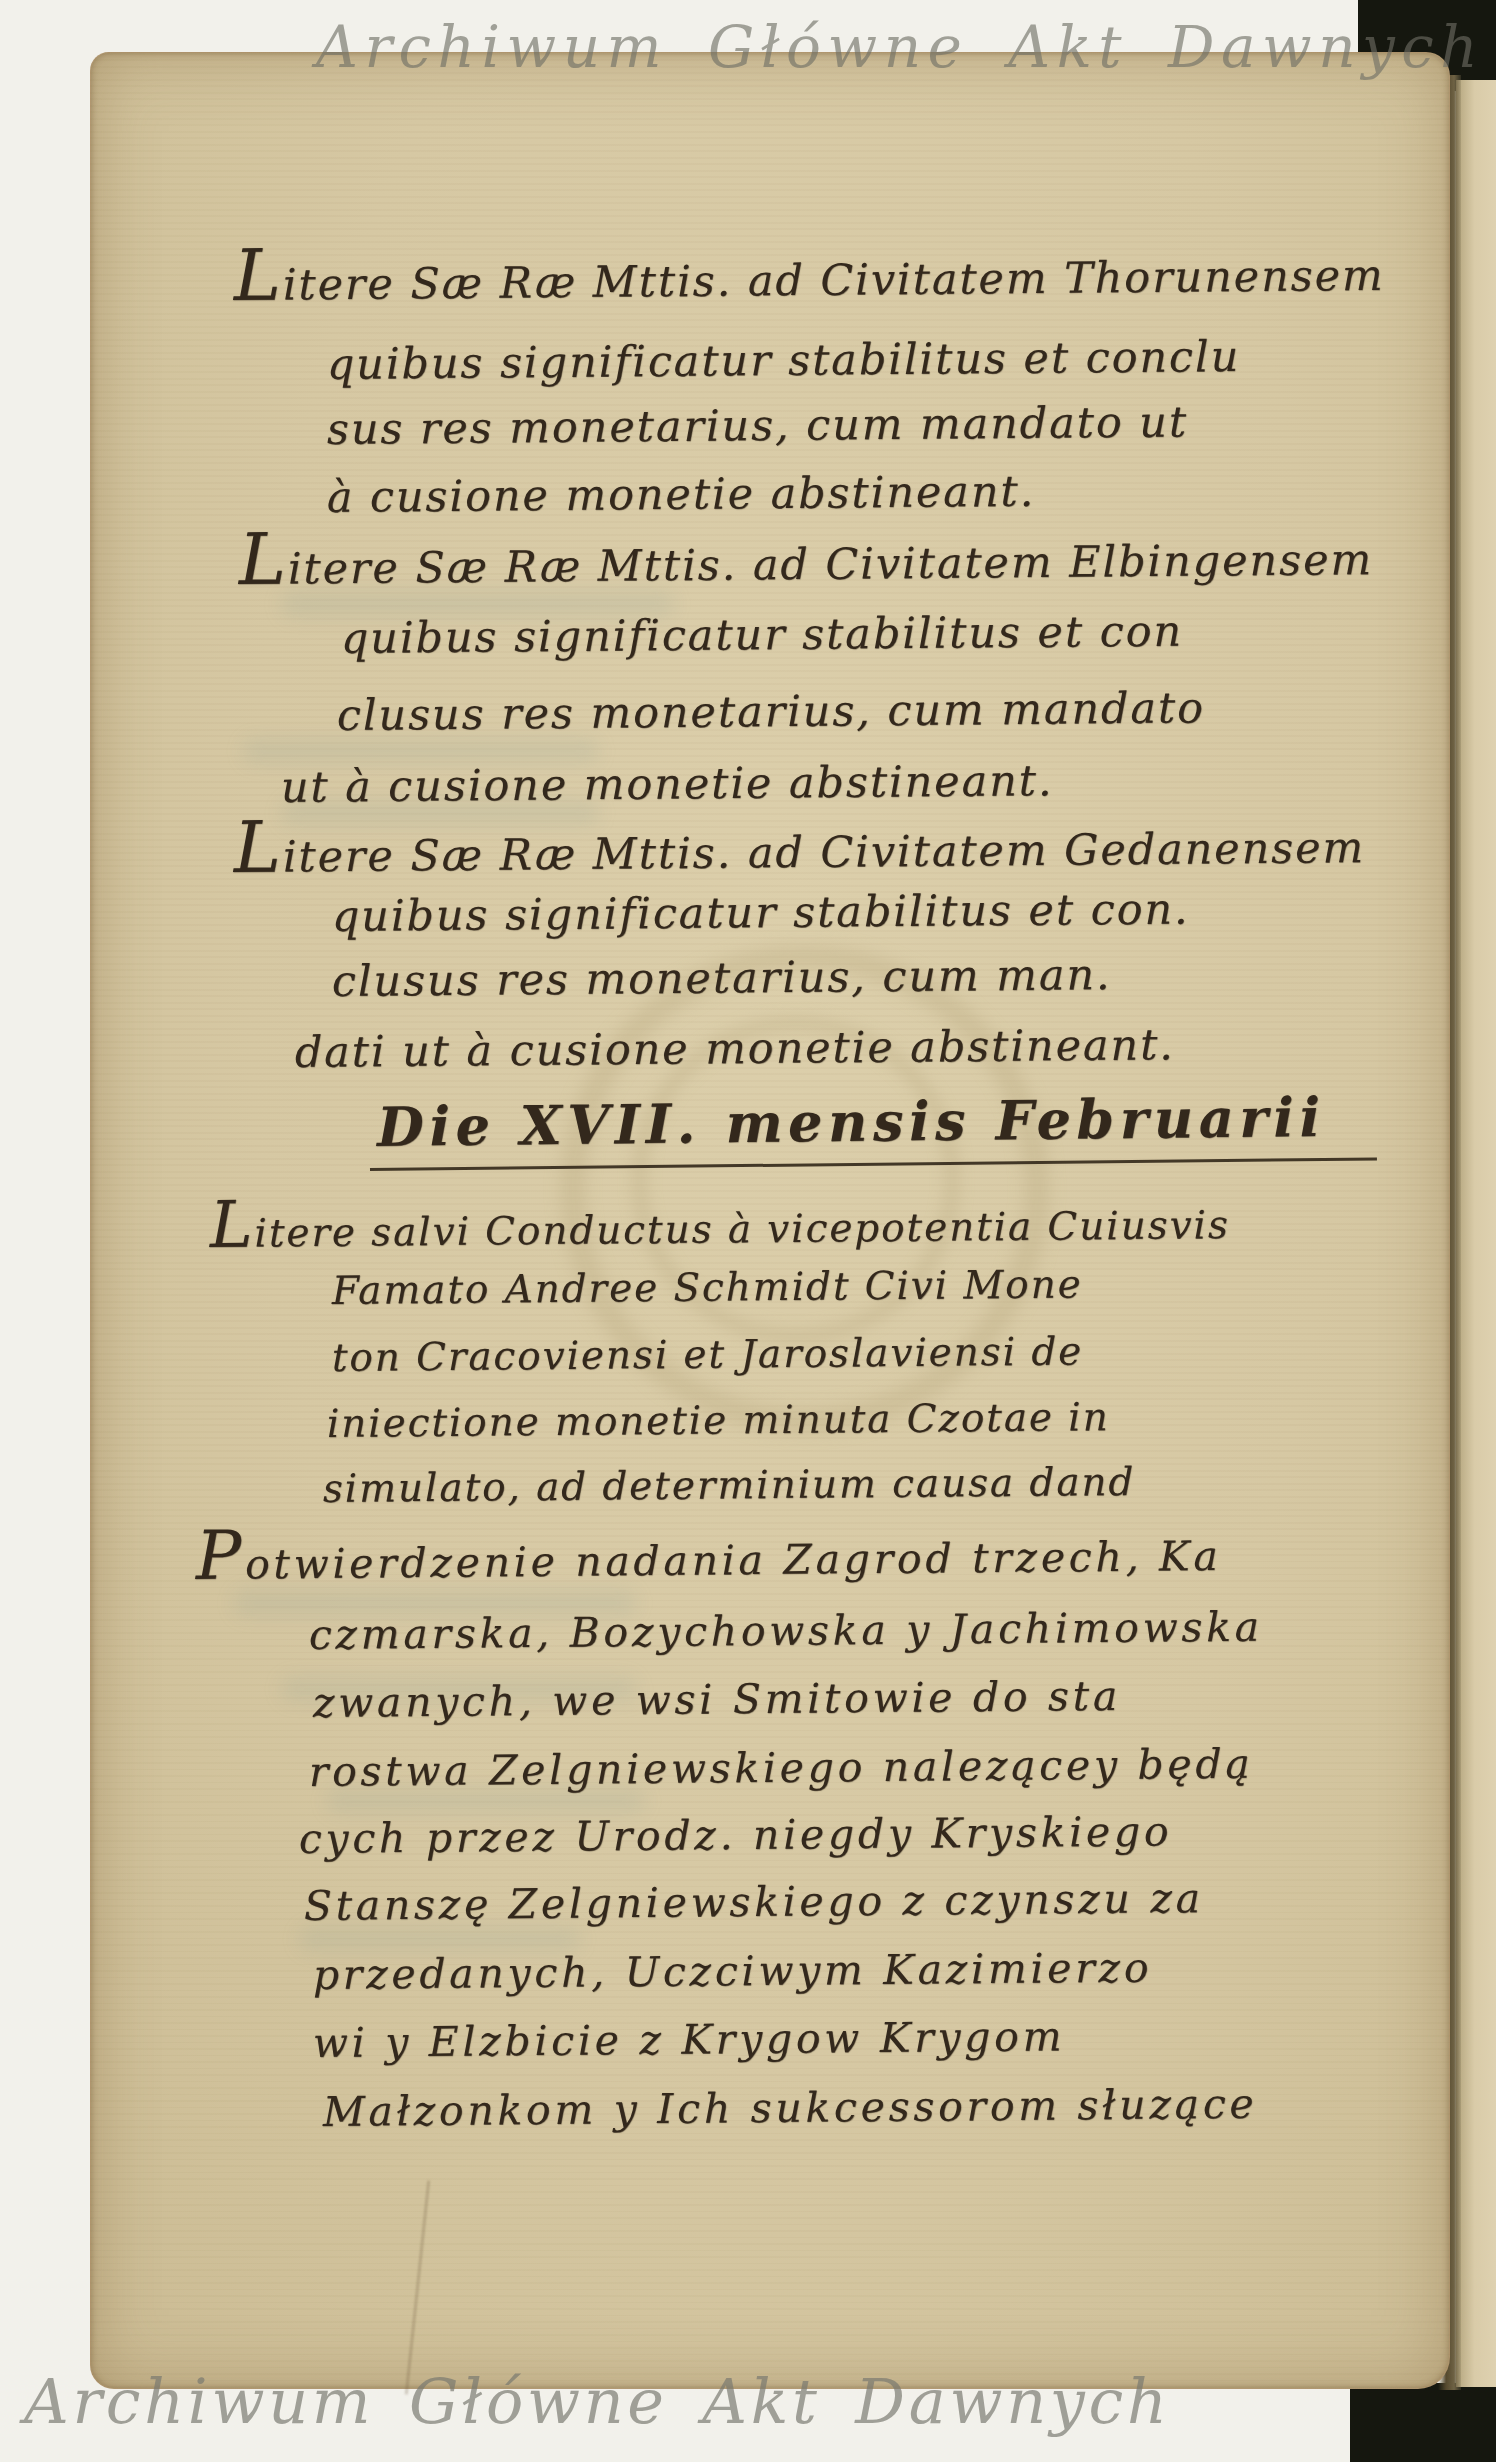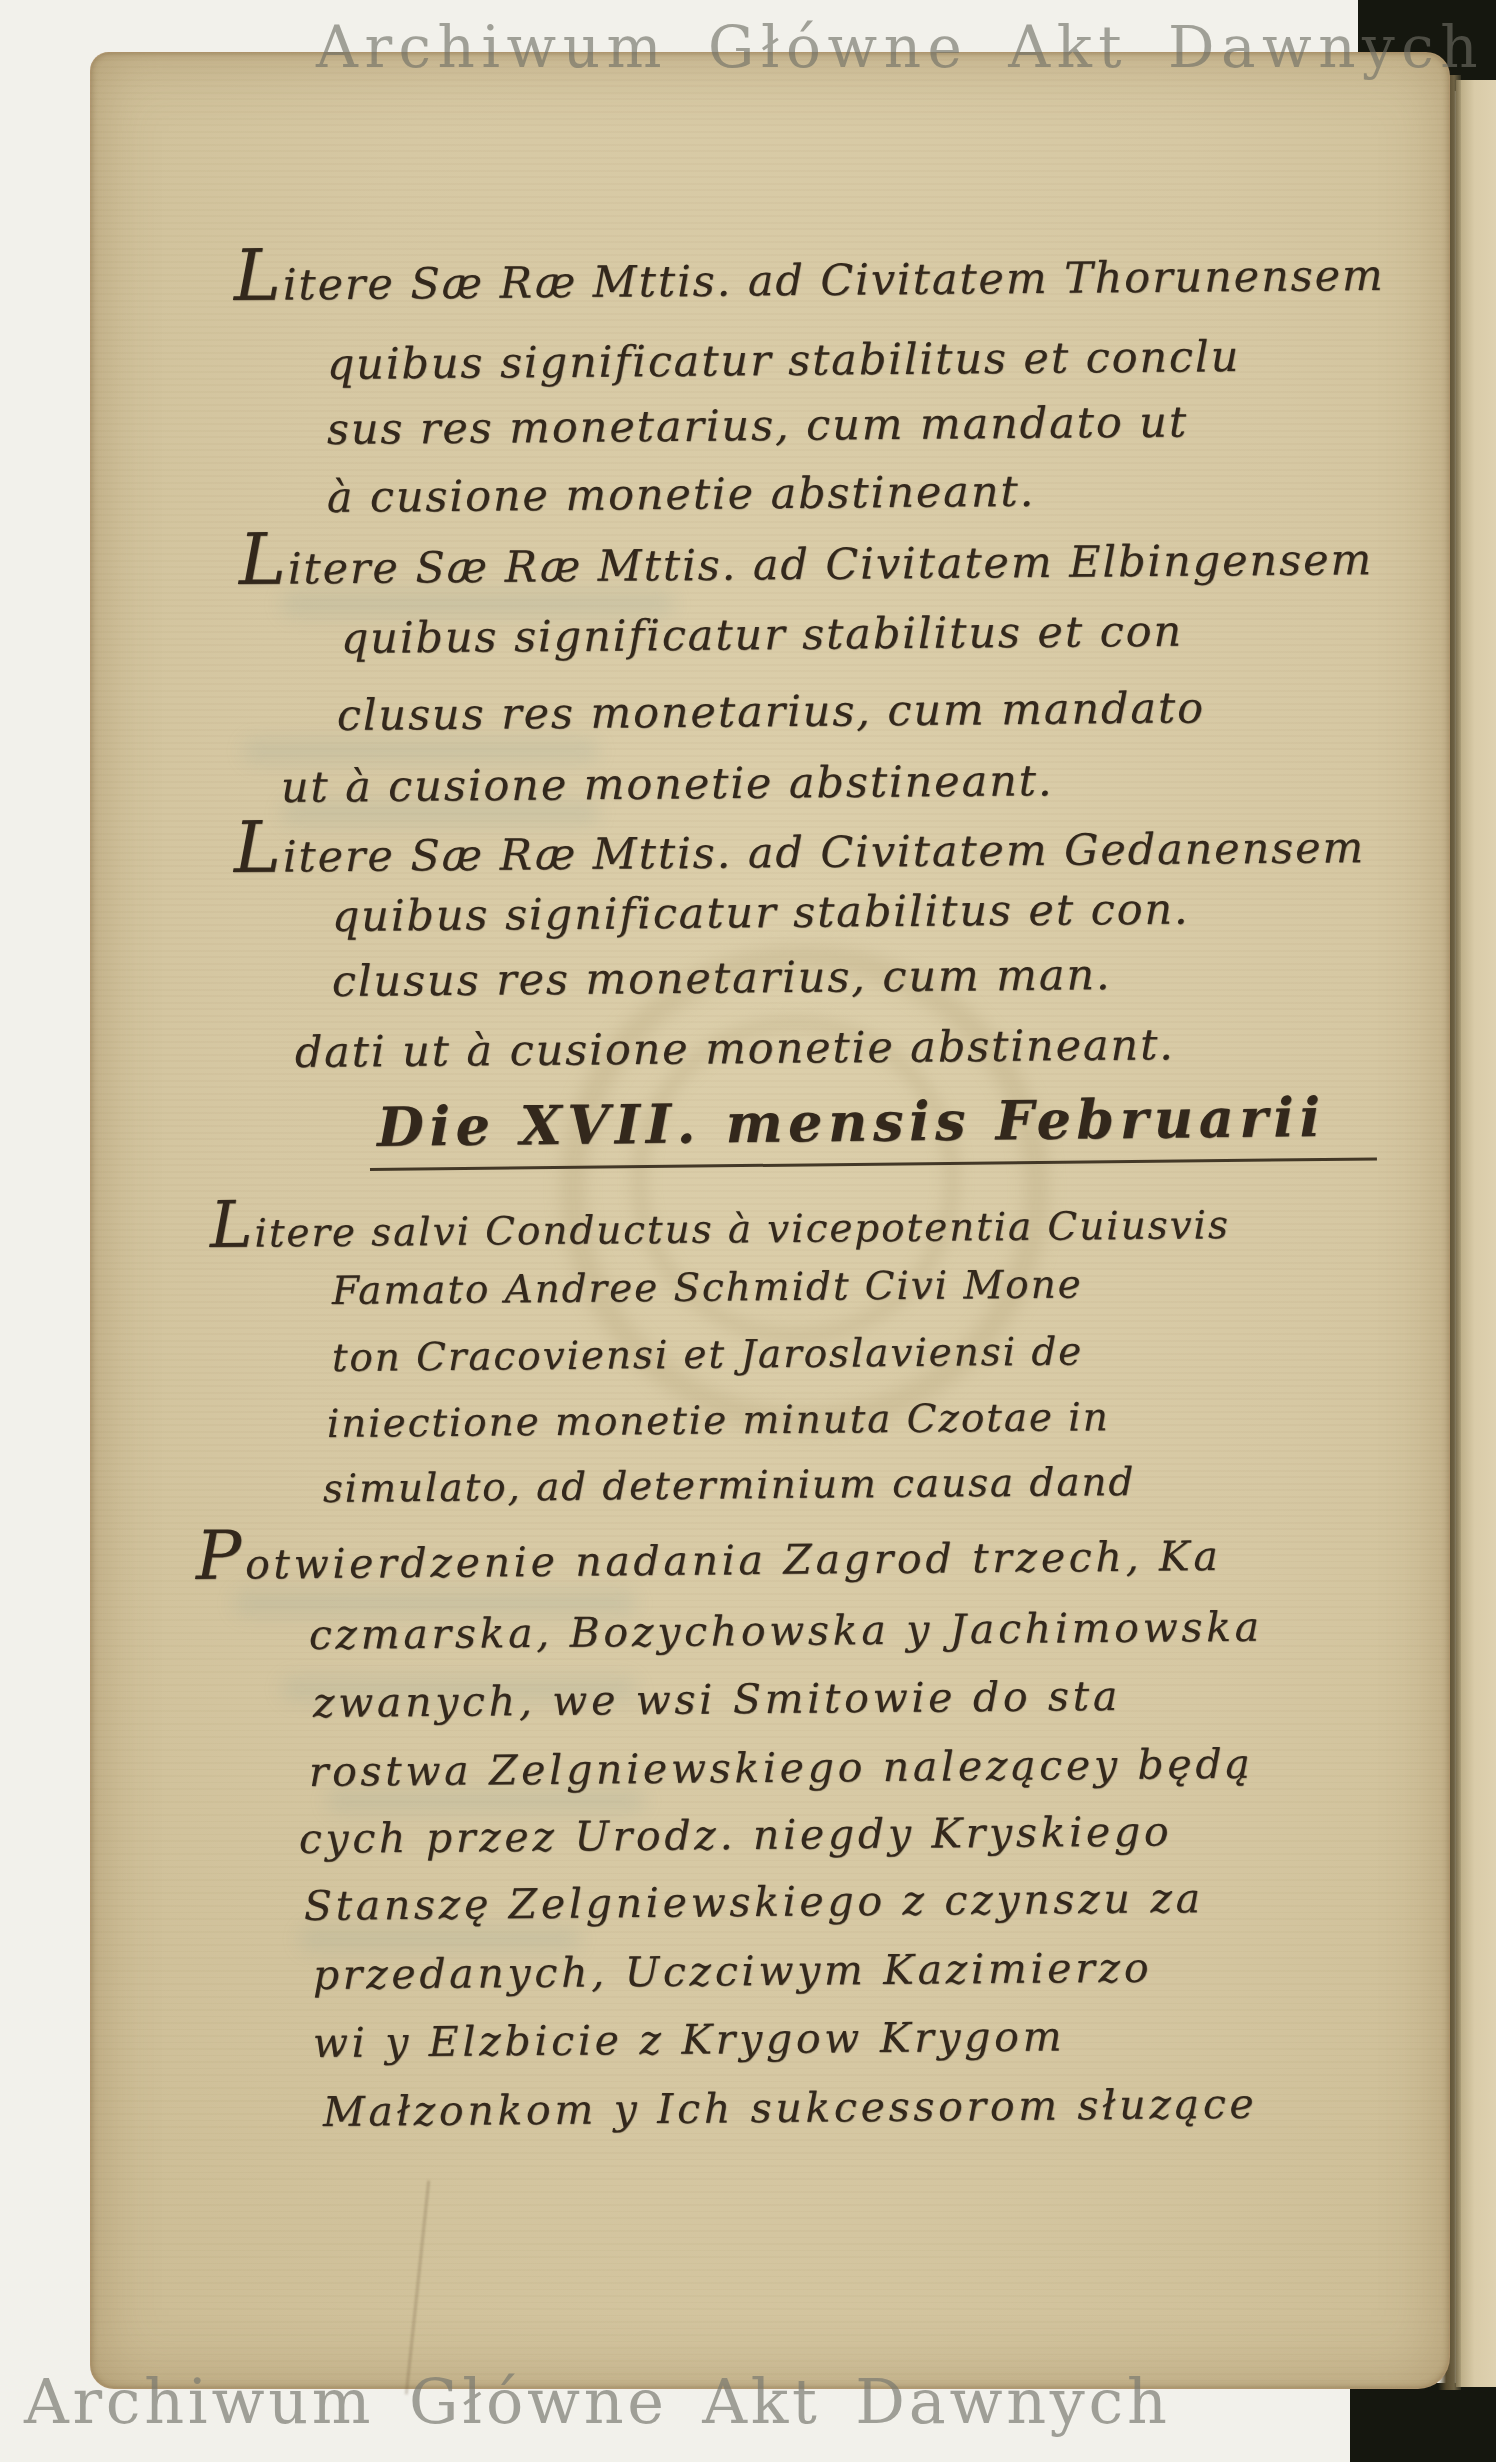--- a/index.html
+++ b/index.html
@@ -40,21 +40,21 @@
         transform-origin:left bottom;}
   .lat{font-size:43px;letter-spacing:1.9px;}
   .lat2{font-size:39px;letter-spacing:1.9px;}
   .pol{font-size:41px;letter-spacing:3.7px;}
   .init::first-letter{font-size:1.65em;line-height:.7;}
   .heading{font-size:54px;letter-spacing:5.6px;font-weight:bold;
         border-bottom:3.7px solid rgba(45,35,22,.88);padding:0 51px 9.4px 7.5px;
         transform:rotate(-0.6deg);}
 
   
-  .wm{position:absolute;color:rgba(110,109,100,.62);
+  .wm{position:absolute;font-style:italic;color:rgba(110,109,100,.62);
         white-space:nowrap;pointer-events:none;}
   .wm-top{left:316px;top:13px;font-size:58px;letter-spacing:6.5px;word-spacing:15px;}
   .wm-bottom{left:24px;top:2365px;font-size:62px;letter-spacing:3.7px;word-spacing:11.2px;
         color:rgba(120,119,111,.68);}
 </style>
 </head>
 <body>
 
 <div class="scan">
 

